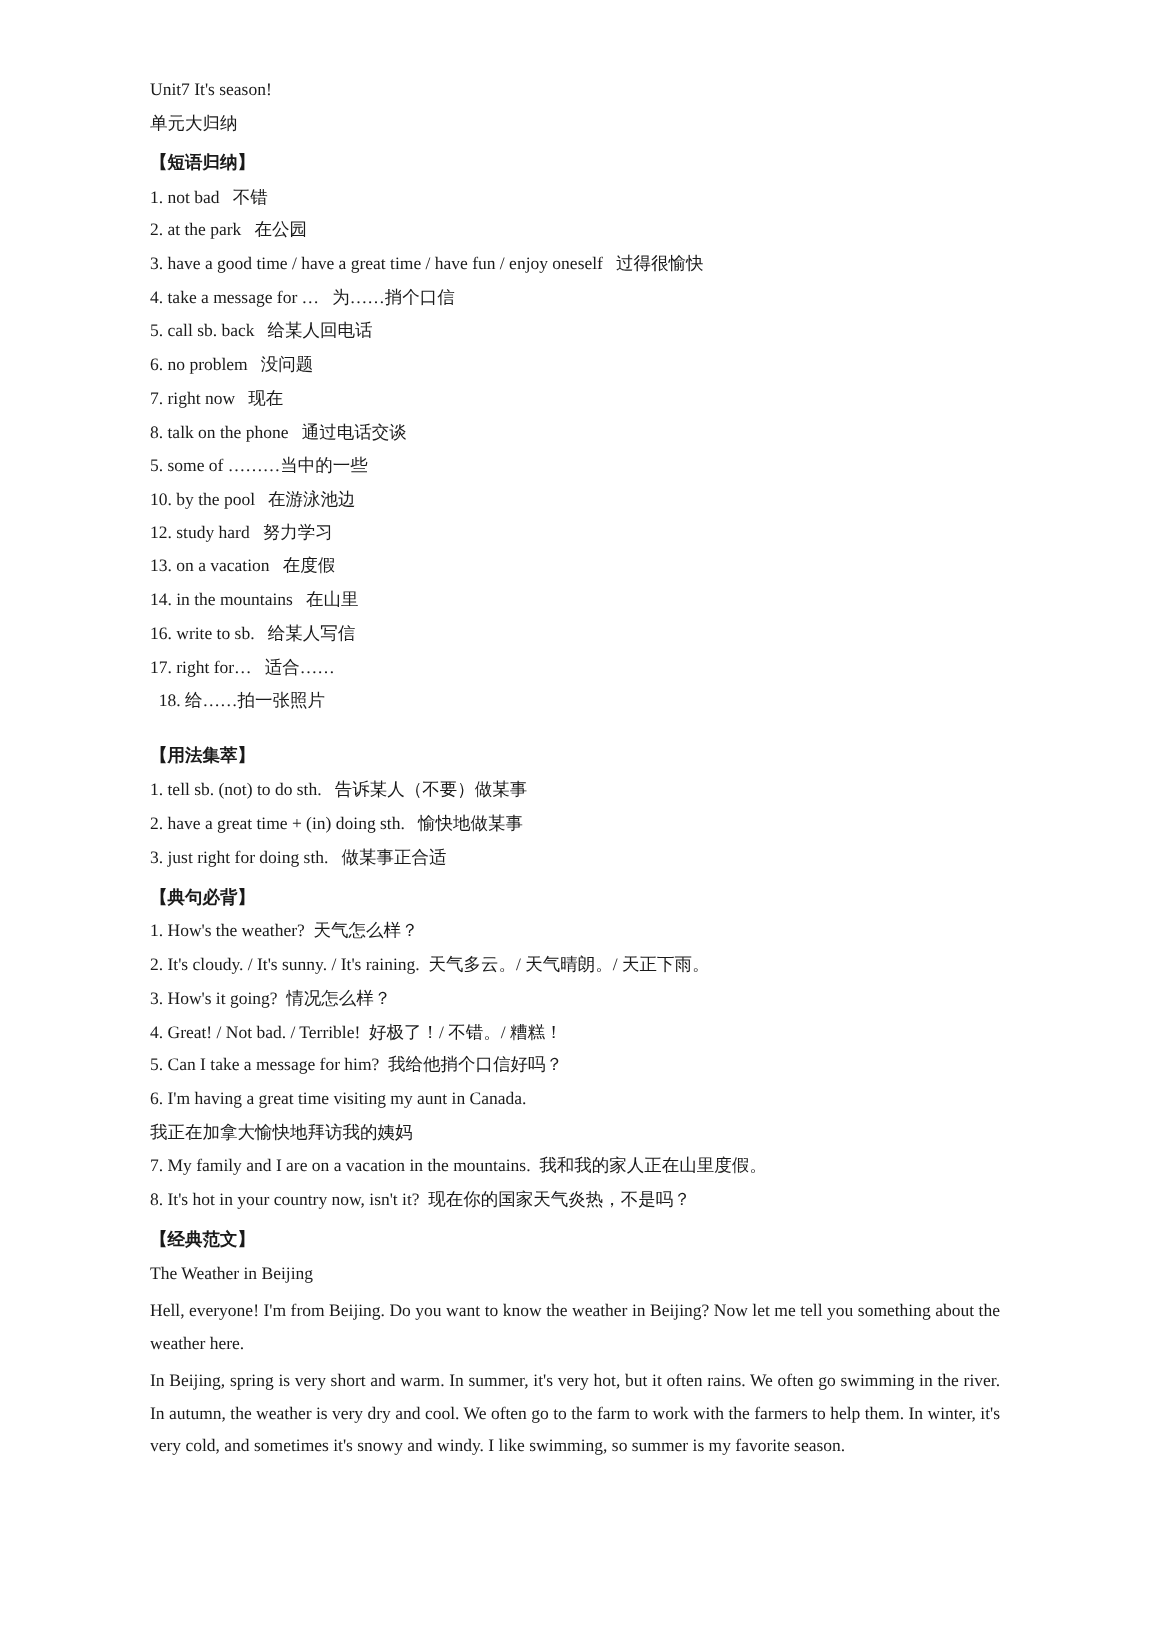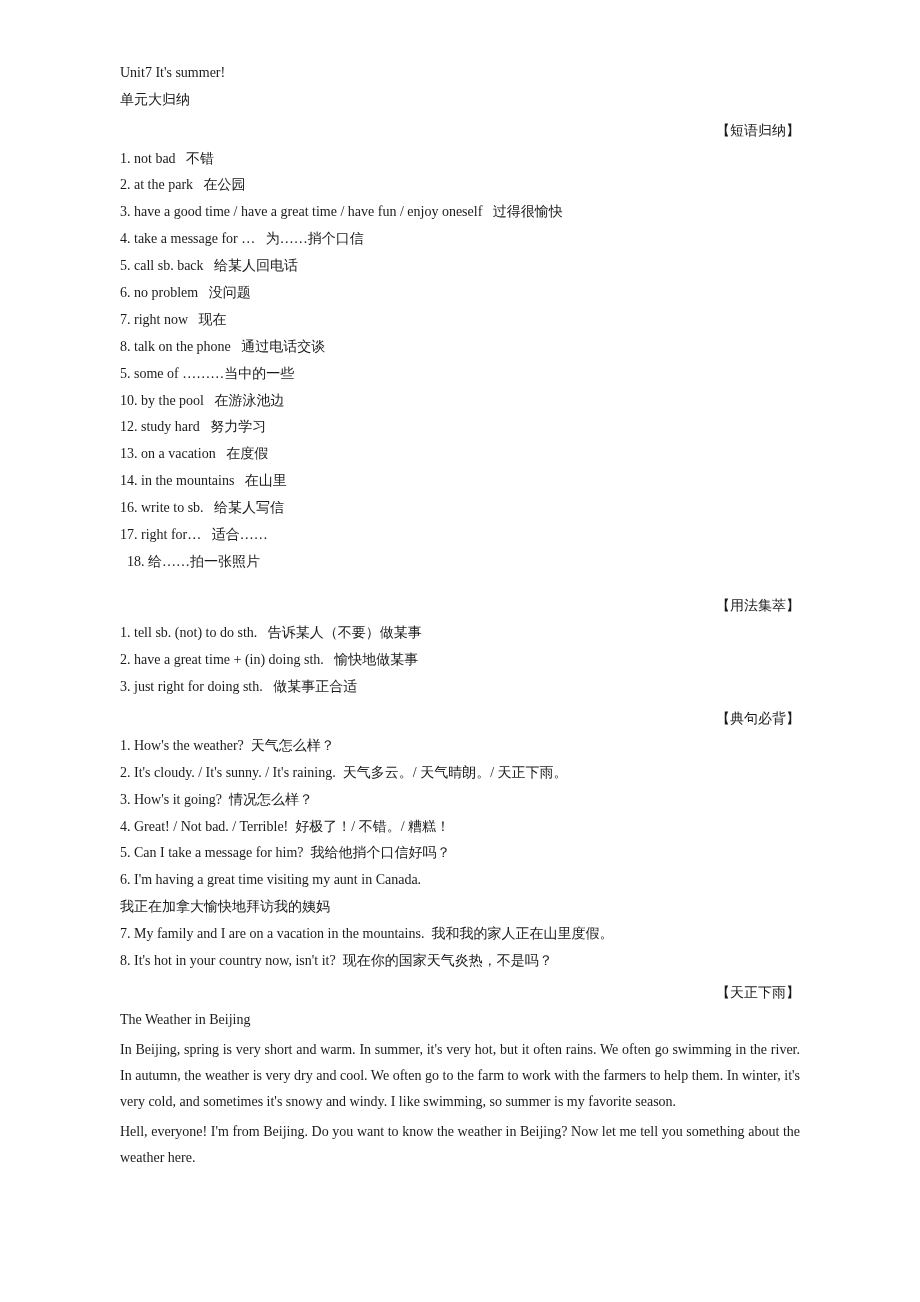--- a/index.html
+++ b/index.html
@@ -19,24 +19,23 @@
       min-height: 1302px;
     }
 
     .unit-title {
       font-size: 14px;
       font-weight: normal;
       margin-bottom: 2px;
     }
 
     .section-header {
-      font-weight: normal;
+      font-weight: bold;
       margin-top: 6px;
       margin-bottom: 2px;
-      text-align: right;
     }
 
     .list-item {
       margin-bottom: 1px;
       line-height: 1.85;
     }
 
     .section-gap {
       margin-top: 18px;
     }
@@ -49,21 +48,21 @@
 
     .section-block {
       margin-bottom: 2px;
     }
   </style>
 </head>
 <body>
 
 <div>
 
-  <p class="unit-title">Unit7 It's summer!</p>
+  <p class="unit-title">Unit7 It's season!</p>
   <p class="unit-title">单元大归纳</p>
 
   <div class="section-block">
     <p class="section-header">【短语归纳】</p>
 
     <div class="list-item">1. not bad &nbsp; 不错</div>
     <div class="list-item">2. at the park &nbsp; 在公园</div>
     <div class="list-item">3. have a good time / have a great time / have fun / enjoy oneself &nbsp; 过得很愉快</div>
     <div class="list-item">4. take a message for … &nbsp; 为……捎个口信</div>
     <div class="list-item">5. call sb. back &nbsp; 给某人回电话</div>
@@ -96,19 +95,19 @@
     <div class="list-item">3. How's it going?&nbsp; 情况怎么样？</div>
     <div class="list-item">4. Great! / Not bad. / Terrible!&nbsp; 好极了！/ 不错。/ 糟糕！</div>
     <div class="list-item">5. Can I take a message for him?&nbsp; 我给他捎个口信好吗？</div>
     <div class="list-item">6. I'm having a great time visiting my aunt in Canada.</div>
     <div class="list-item">我正在加拿大愉快地拜访我的姨妈</div>
     <div class="list-item">7. My family and I are on a vacation in the mountains.&nbsp; 我和我的家人正在山里度假。</div>
     <div class="list-item">8. It's hot in your country now, isn't it?&nbsp; 现在你的国家天气炎热，不是吗？</div>
   </div>
 
   <div class="section-block">
-    <p class="section-header">【天正下雨】</p>
+    <p class="section-header">【经典范文】</p>
     <p class="paragraph">The Weather in Beijing</p>
+    <p class="paragraph">Hell, everyone! I'm from Beijing. Do you want to know the weather in Beijing? Now let me tell you something about the weather here.</p>
     <p class="paragraph">In Beijing, spring is very short and warm. In summer, it's very hot, but it often rains. We often go swimming in the river. In autumn, the weather is very dry and cool. We often go to the farm to work with the farmers to help them. In winter, it's very cold, and sometimes it's snowy and windy. I like swimming, so summer is my favorite season.</p>
-    <p class="paragraph">Hell, everyone! I'm from Beijing. Do you want to know the weather in Beijing? Now let me tell you something about the weather here.</p>
   </div>
 
 </div>
 
 </body></html>

